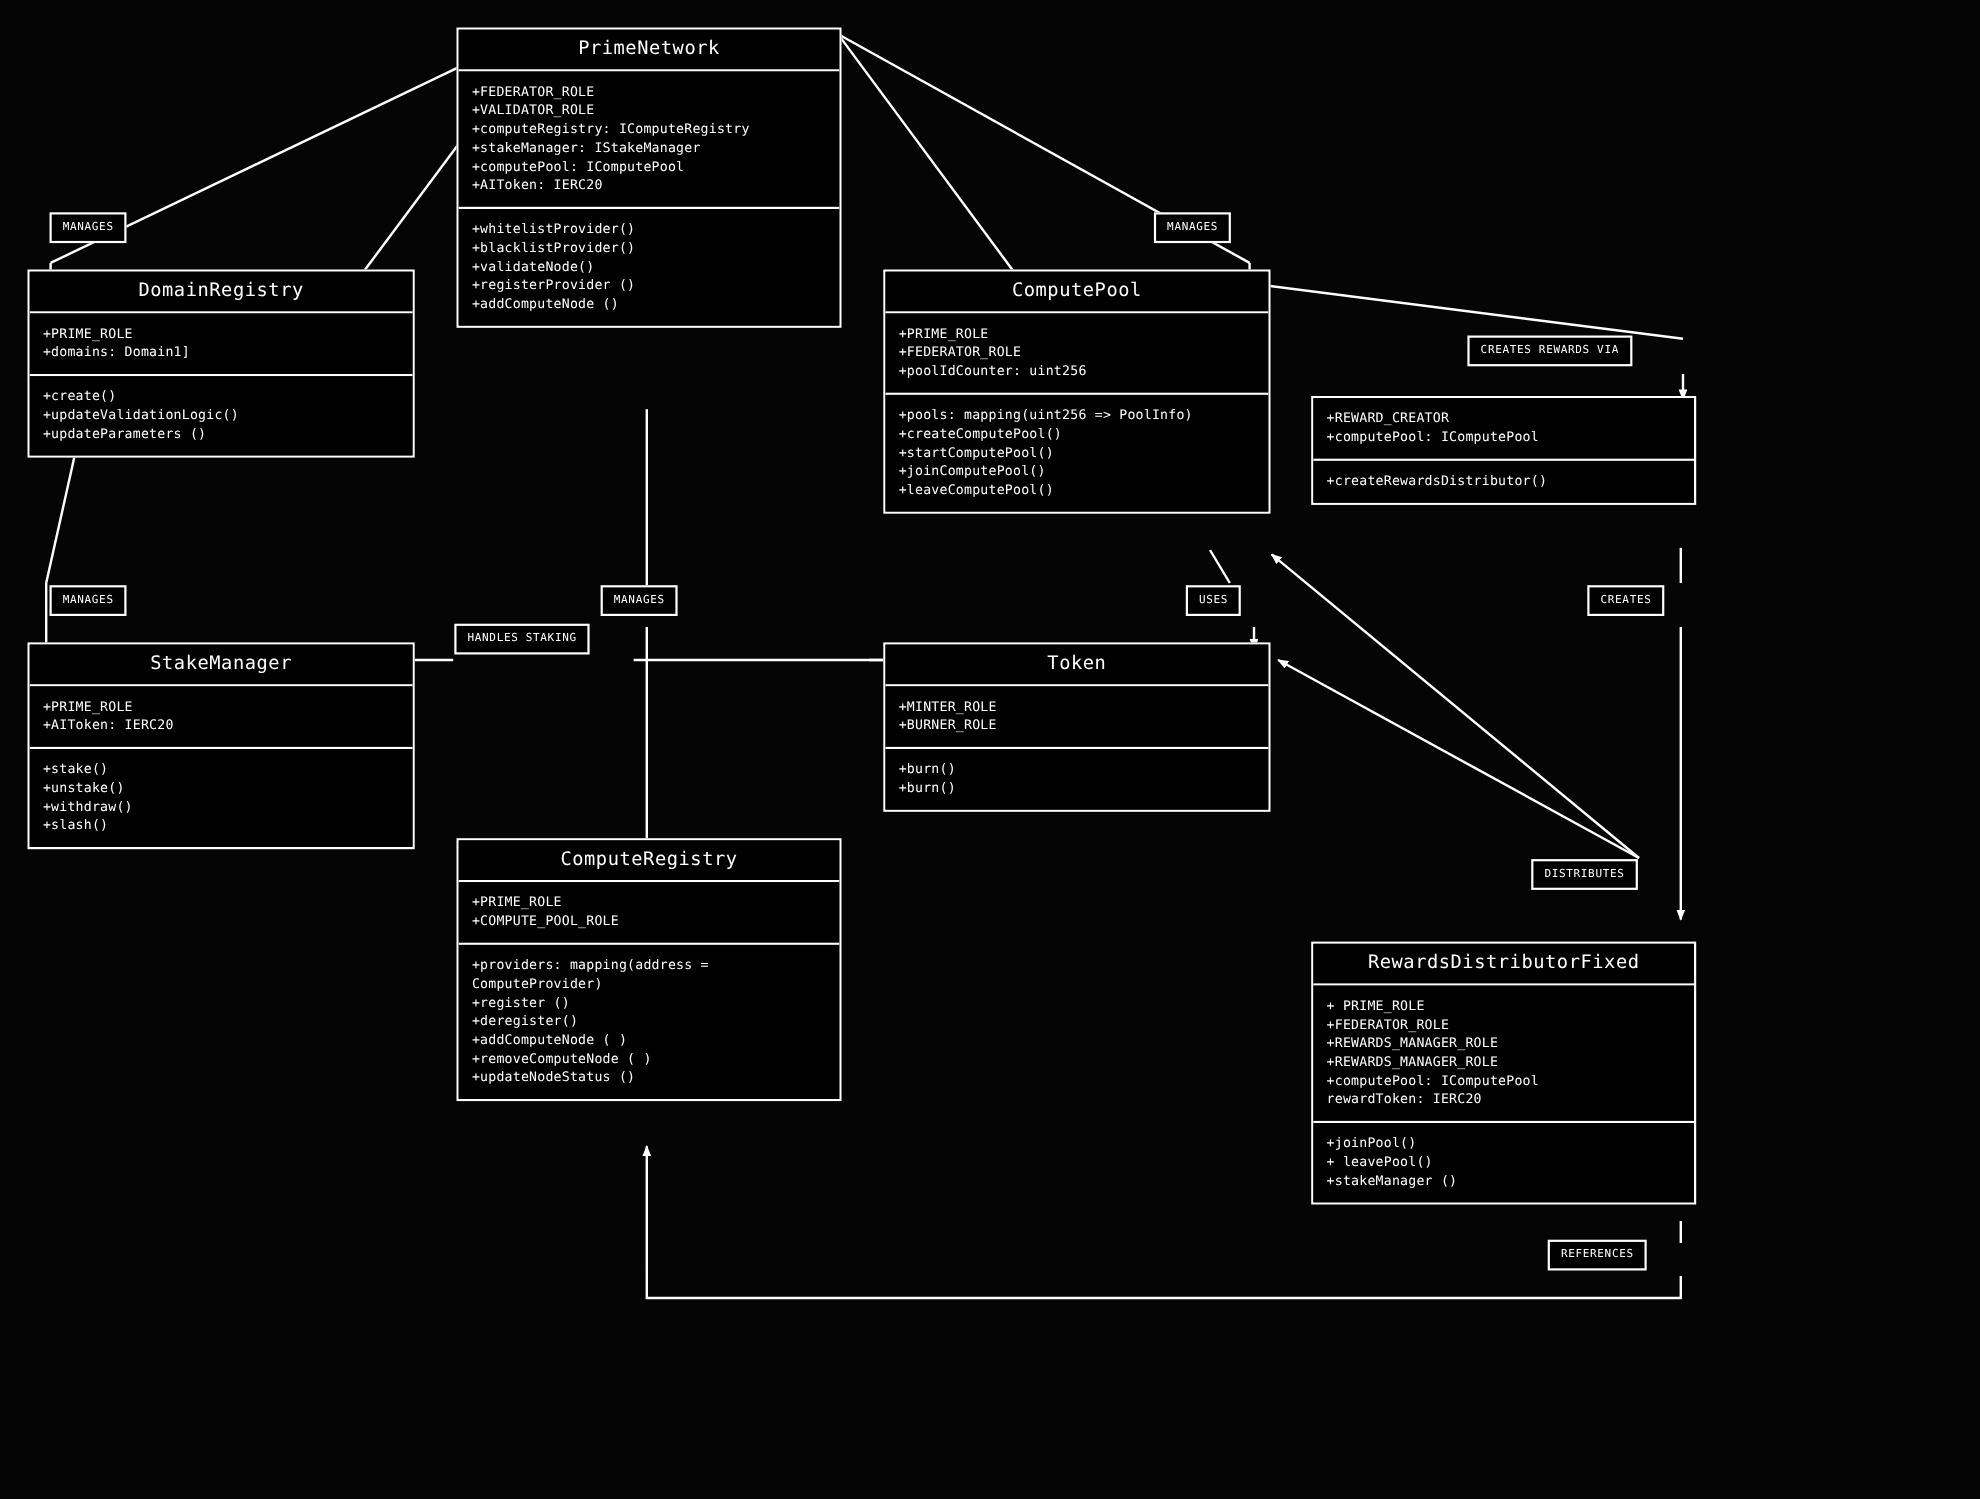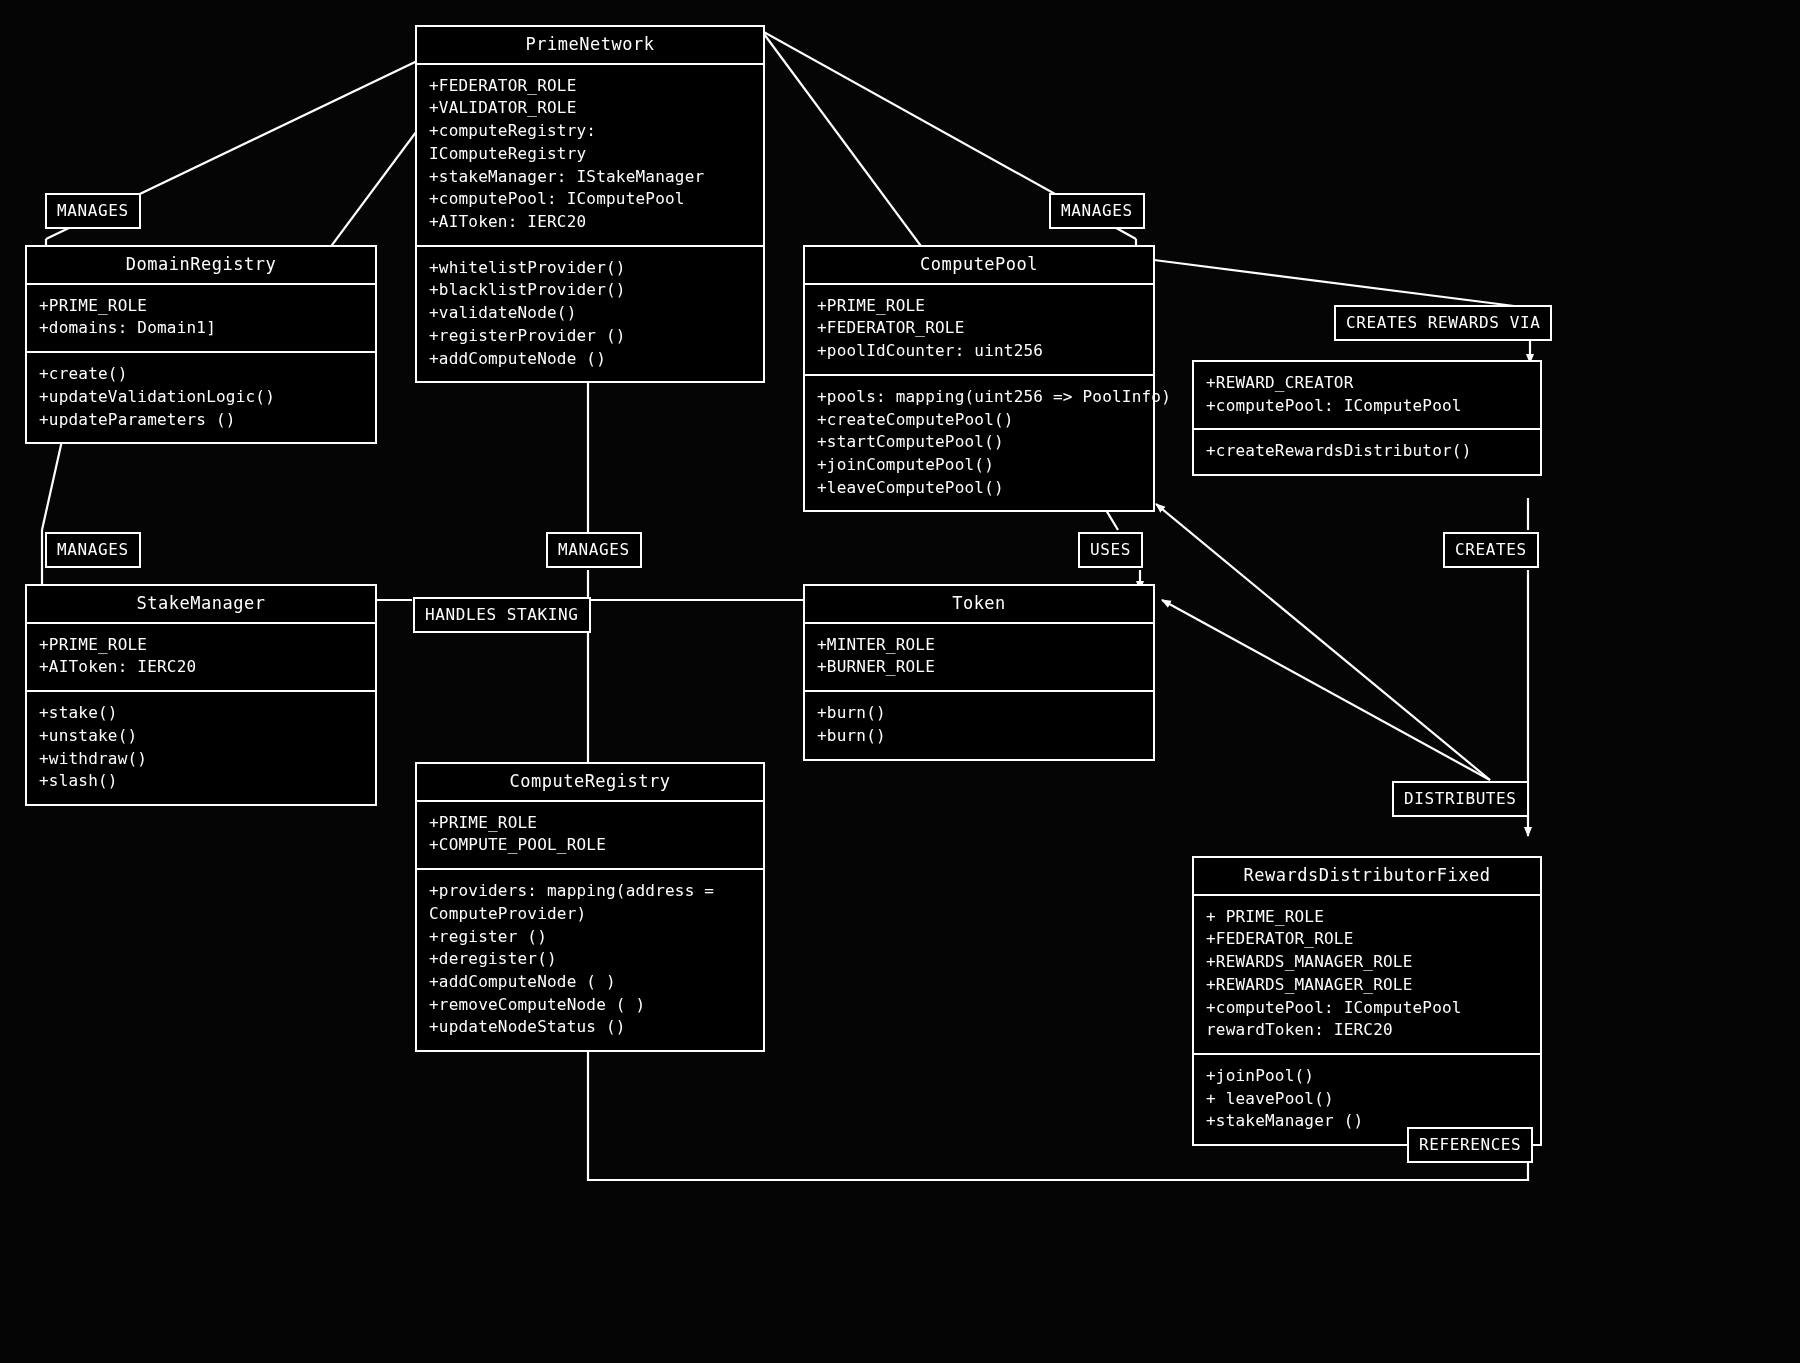--- a/index.html
+++ b/index.html
@@ -41,30 +41,30 @@
     background: #000000;
   }
   .uml-section {
     padding: 10px 12px 11px 12px;
     background: #000000;
   }
   .uml-section.attrs {
     border-bottom: 2px solid #ffffff;
   }
   .uml-line {
-    font-size: 16px;
+    font-size: 12px;
     line-height: 1.42;
     white-space: pre-wrap;
     letter-spacing: 0.2px;
   }
   .edge-label {
     position: absolute;
     border: 2px solid #ffffff;
     background: #000000;
-    font-size: 16px;
+    font-size: 10px;
     letter-spacing: 0.6px;
     padding: 6px 10px 7px 10px;
     box-sizing: border-box;
     text-align: center;
     white-space: nowrap;
     z-index: 8;
   }
 </style>
 </head>
 <body>
@@ -241,19 +241,19 @@
   <div class="edge-label" style="left:1334px; top:305px;">CREATES REWARDS VIA</div>
 
   <div class="edge-label" style="left:45px; top:532px;">MANAGES</div>
 
   <div class="edge-label" style="left:546px; top:532px;">MANAGES</div>
 
   <div class="edge-label" style="left:1078px; top:532px;">USES</div>
 
   <div class="edge-label" style="left:1443px; top:532px;">CREATES</div>
 
-  <div class="edge-label" style="left:413px; top:597px;text-align:center;">HANDLES STAKING</div>
+  <div class="edge-label" style="left:413px; top:567px;text-align:center;">HANDLES STAKING</div>
 
   <div class="edge-label" style="left:1392px; top:781px;">DISTRIBUTES</div>
 
   <div class="edge-label" style="left:1407px; top:1127px;">REFERENCES</div>
 
 </div>
 
 </body></html>

